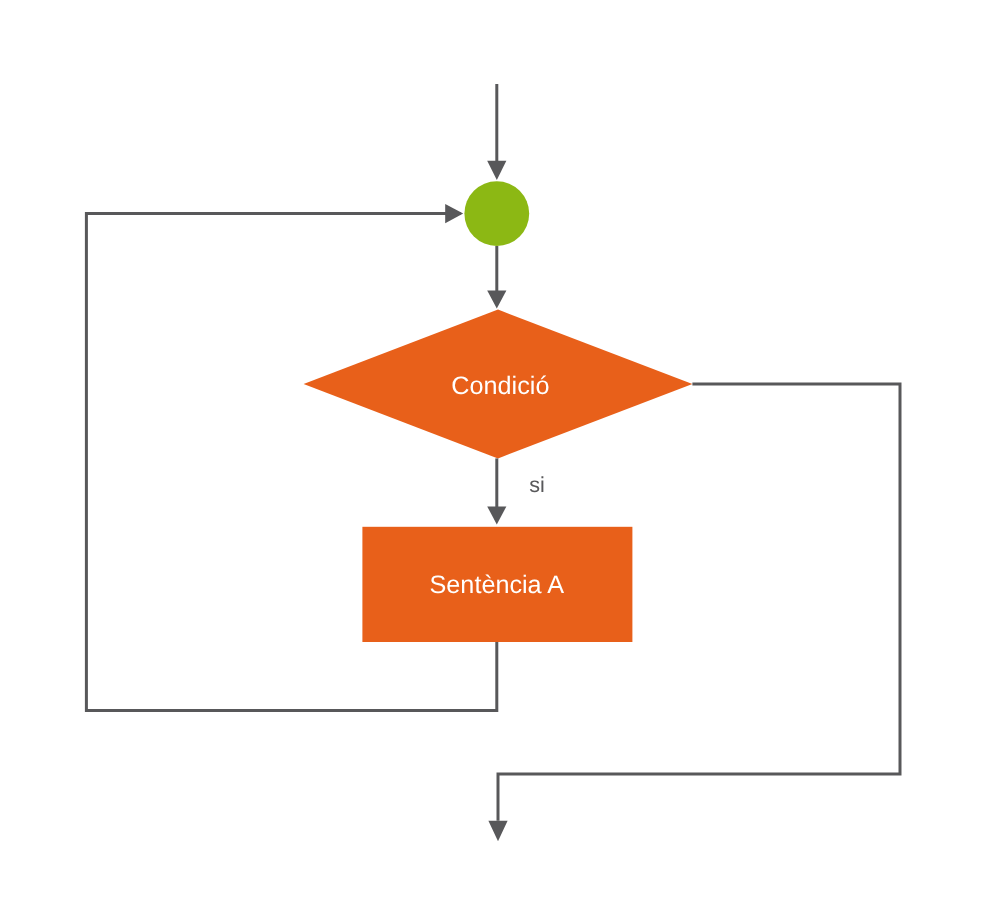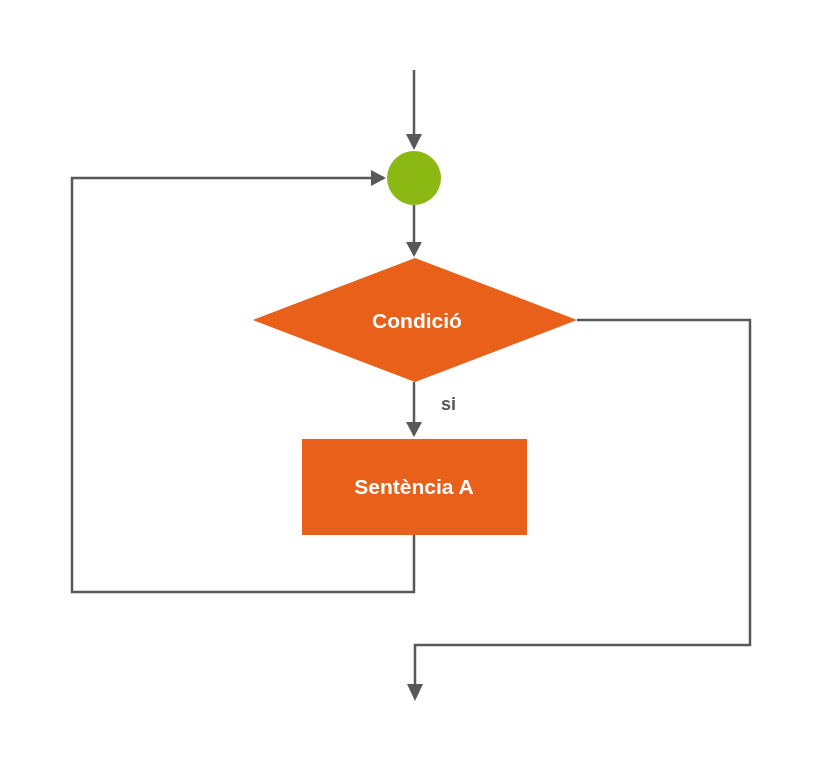--- a/index.html
+++ b/index.html
@@ -6,21 +6,20 @@
     margin: 0;
     padding: 0;
     background: #ffffff;
   }
   .canvas-wrap {
     width: 828px;
     height: 768px;
     position: relative;
     background: #ffffff;
     overflow: hidden;
-    font-weight: bold;
   }
   svg {
     display: block;
   }
   svg text {
     font-family: "Liberation Sans", sans-serif;
   }
   .node-label {
     font-size: 21px;
     text-anchor: middle;

